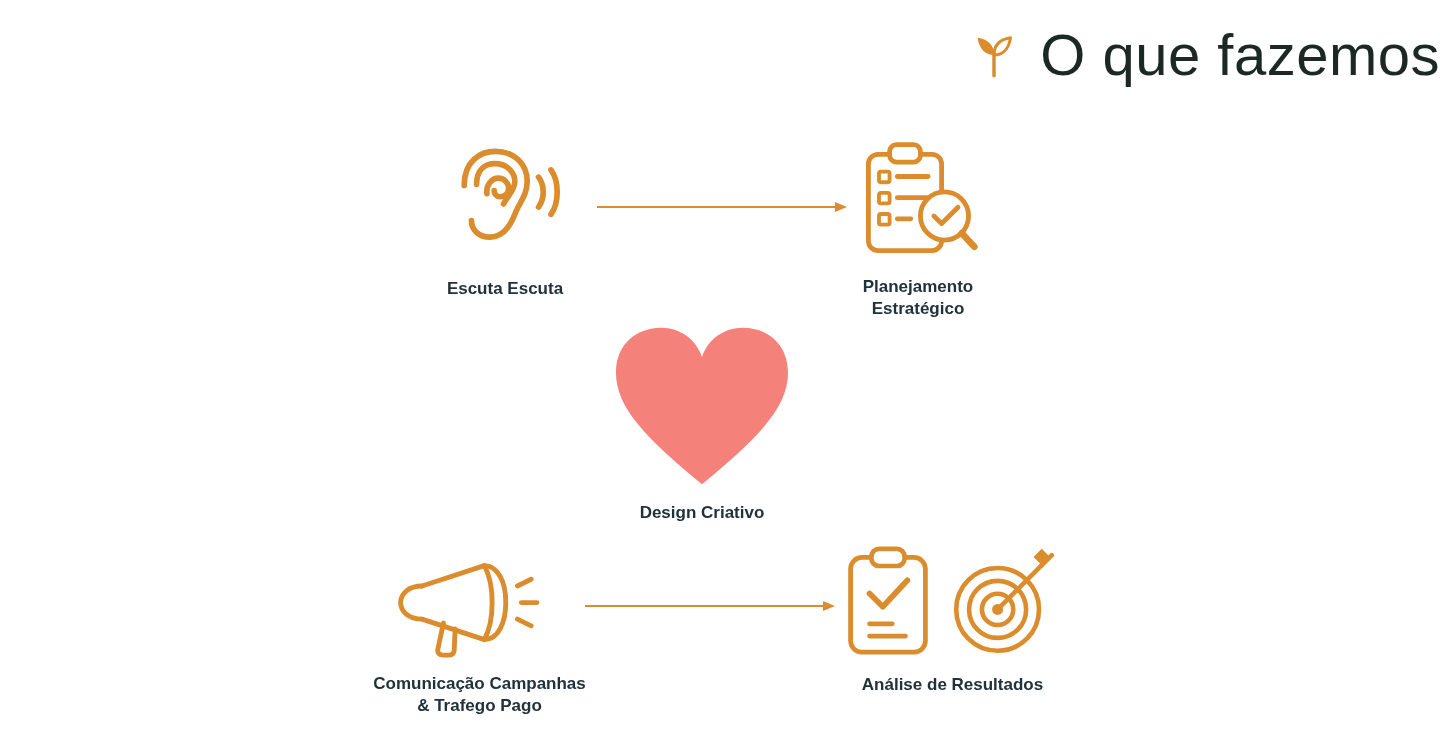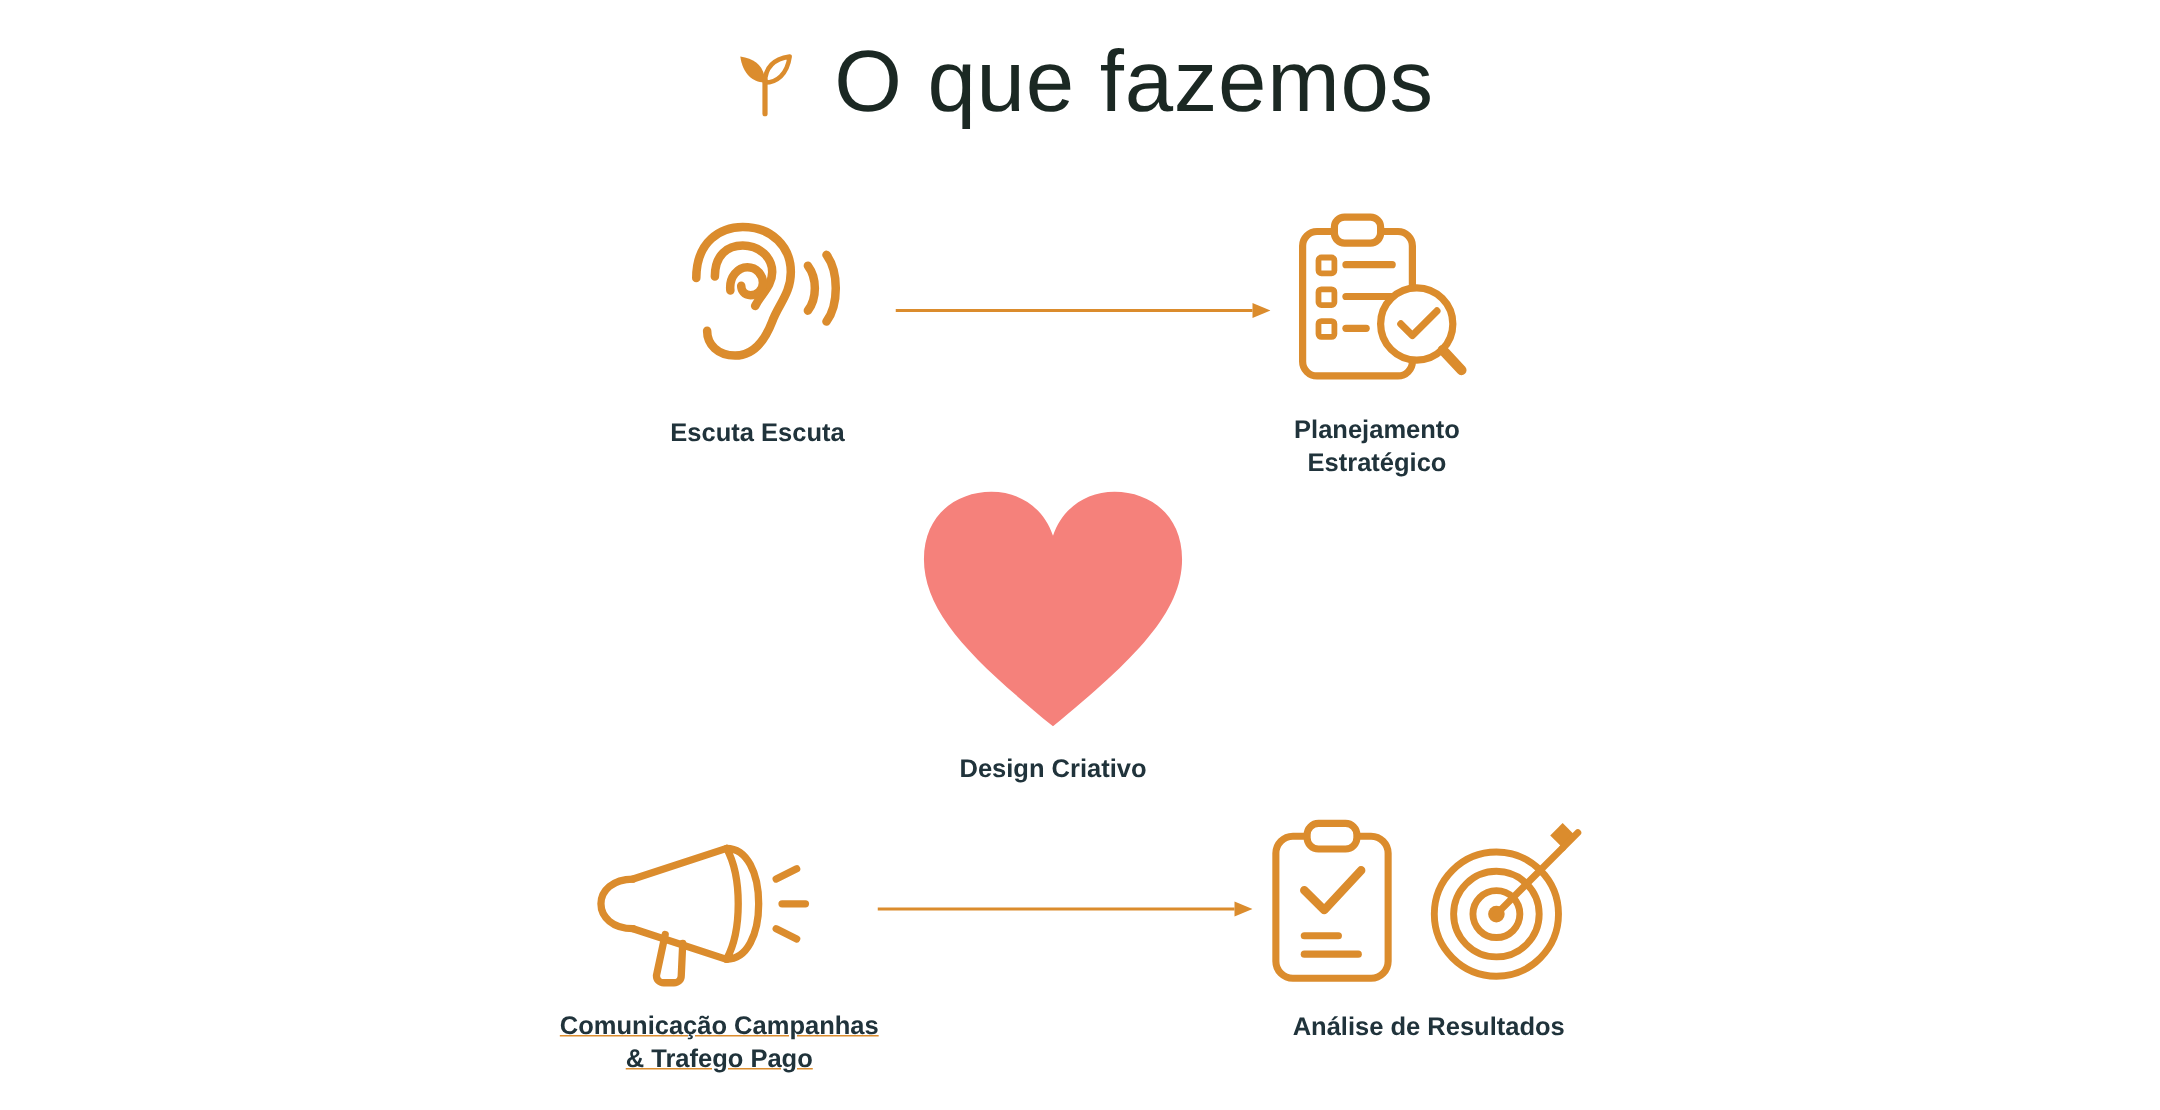--- a/index.html
+++ b/index.html
@@ -12,21 +12,21 @@
   html,body{background:#fff;}
   body{
     font-family:"Liberation Sans","DejaVu Sans",sans-serif;
     width:1440px;height:740px;overflow:hidden;
   }
   .canvas{
     position:relative;width:1440px;height:740px;background:#fff;
   }
   .title-row{
     position:absolute;top:26px;left:0;right:0;
-    display:flex;align-items:center;justify-content:center;gap:20px;
+    display:flex;align-items:center;justify-content:flex-end;gap:20px;
   }
   .title-row h1{
     font-size:58px;font-weight:500;color:var(--ink);letter-spacing:.5px;line-height:1;
   }
   .sprout{display:inline-flex;color:var(--accent);}
   .node{
     position:absolute;display:flex;flex-direction:column;align-items:center;
     color:var(--accent);
   }
   .icon-box{display:flex;align-items:center;justify-content:center;}
@@ -34,21 +34,21 @@
   .row-bottom .icon-box{height:120px;}
   .icon-pair{display:flex;align-items:center;gap:14px;}
   .label{
     margin-top:8px;font-size:17px;font-weight:700;color:var(--label);
     line-height:1.32;text-align:center;
   }
   .node-escuta{left:415px;top:138px;width:180px;}
   .node-planejamento{left:838px;top:136px;width:160px;justify-content:center;}
   .node-design{left:590px;top:318px;width:224px;}
   .node-design .label{text-align:right;}
-  .node-comunicacao{left:367px;top:545px;width:225px;text-decoration:underline;}
+  .node-comunicacao{left:367px;top:545px;width:225px;}
   .node-analise{left:830px;top:542px;width:245px;}
   .node-analise .label{margin-top:12px;}
   .arrow{position:absolute;color:var(--accent);}
   .arrow-1{left:597px;top:199px;}
   .arrow-2{left:585px;top:598px;}
   svg{display:block;}
   .stroke{fill:none;stroke:currentColor;stroke-linecap:round;stroke-linejoin:round;}
 </style>
 </head>
 <body>

